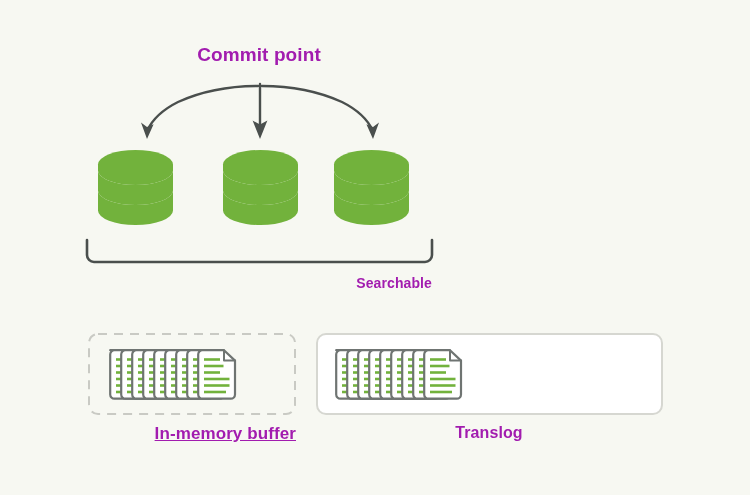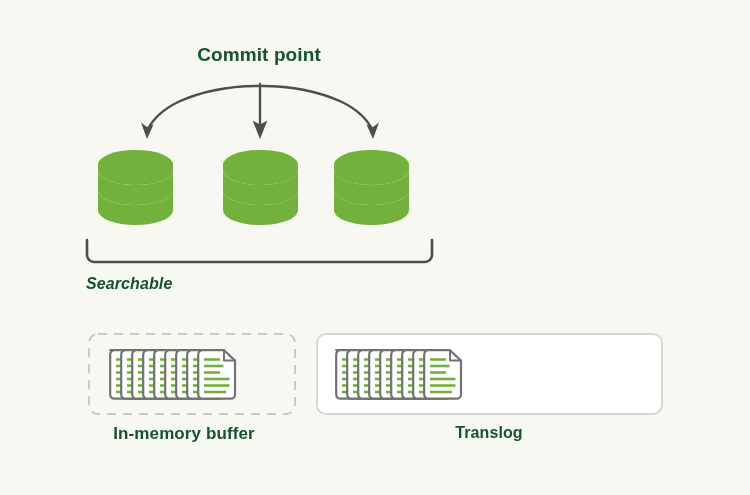--- a/index.html
+++ b/index.html
@@ -23,45 +23,45 @@
     top: 0;
     left: 0;
     width: 750px;
     height: 495px;
     display: block;
   }
   .lbl {
     position: absolute;
     font-family: "Liberation Sans", sans-serif;
     font-weight: bold;
-    color: #14532d;
+    color: #a21caf;
     white-space: nowrap;
     user-select: none;
   }
   #label-commit-point {
     left: 0; top: 44px;
     width: 518px;
     text-align: center;
     font-size: 19px;
     letter-spacing: 0.1px;
   }
   #label-searchable {
     left: 86px; top: 275px;
     width: 346px;
-    text-align: left;
-    font-size: 16px;
+    text-align: right;
+    font-size: 14px;
     letter-spacing: 0.1px;
-    font-style: italic;
   }
   #label-in-memory-buffer {
-    left: 80px; top: 424px;
+    left: 88px; top: 424px;
     width: 208px;
-    text-align: center;
+    text-align: right;
     font-size: 17px;
     letter-spacing: 0.1px;
+    text-decoration: underline;
   }
   #label-translog {
     left: 316px; top: 424px;
     width: 346px;
     text-align: center;
     font-size: 16px;
     letter-spacing: 0.1px;
   }
 </style>
 </head>

